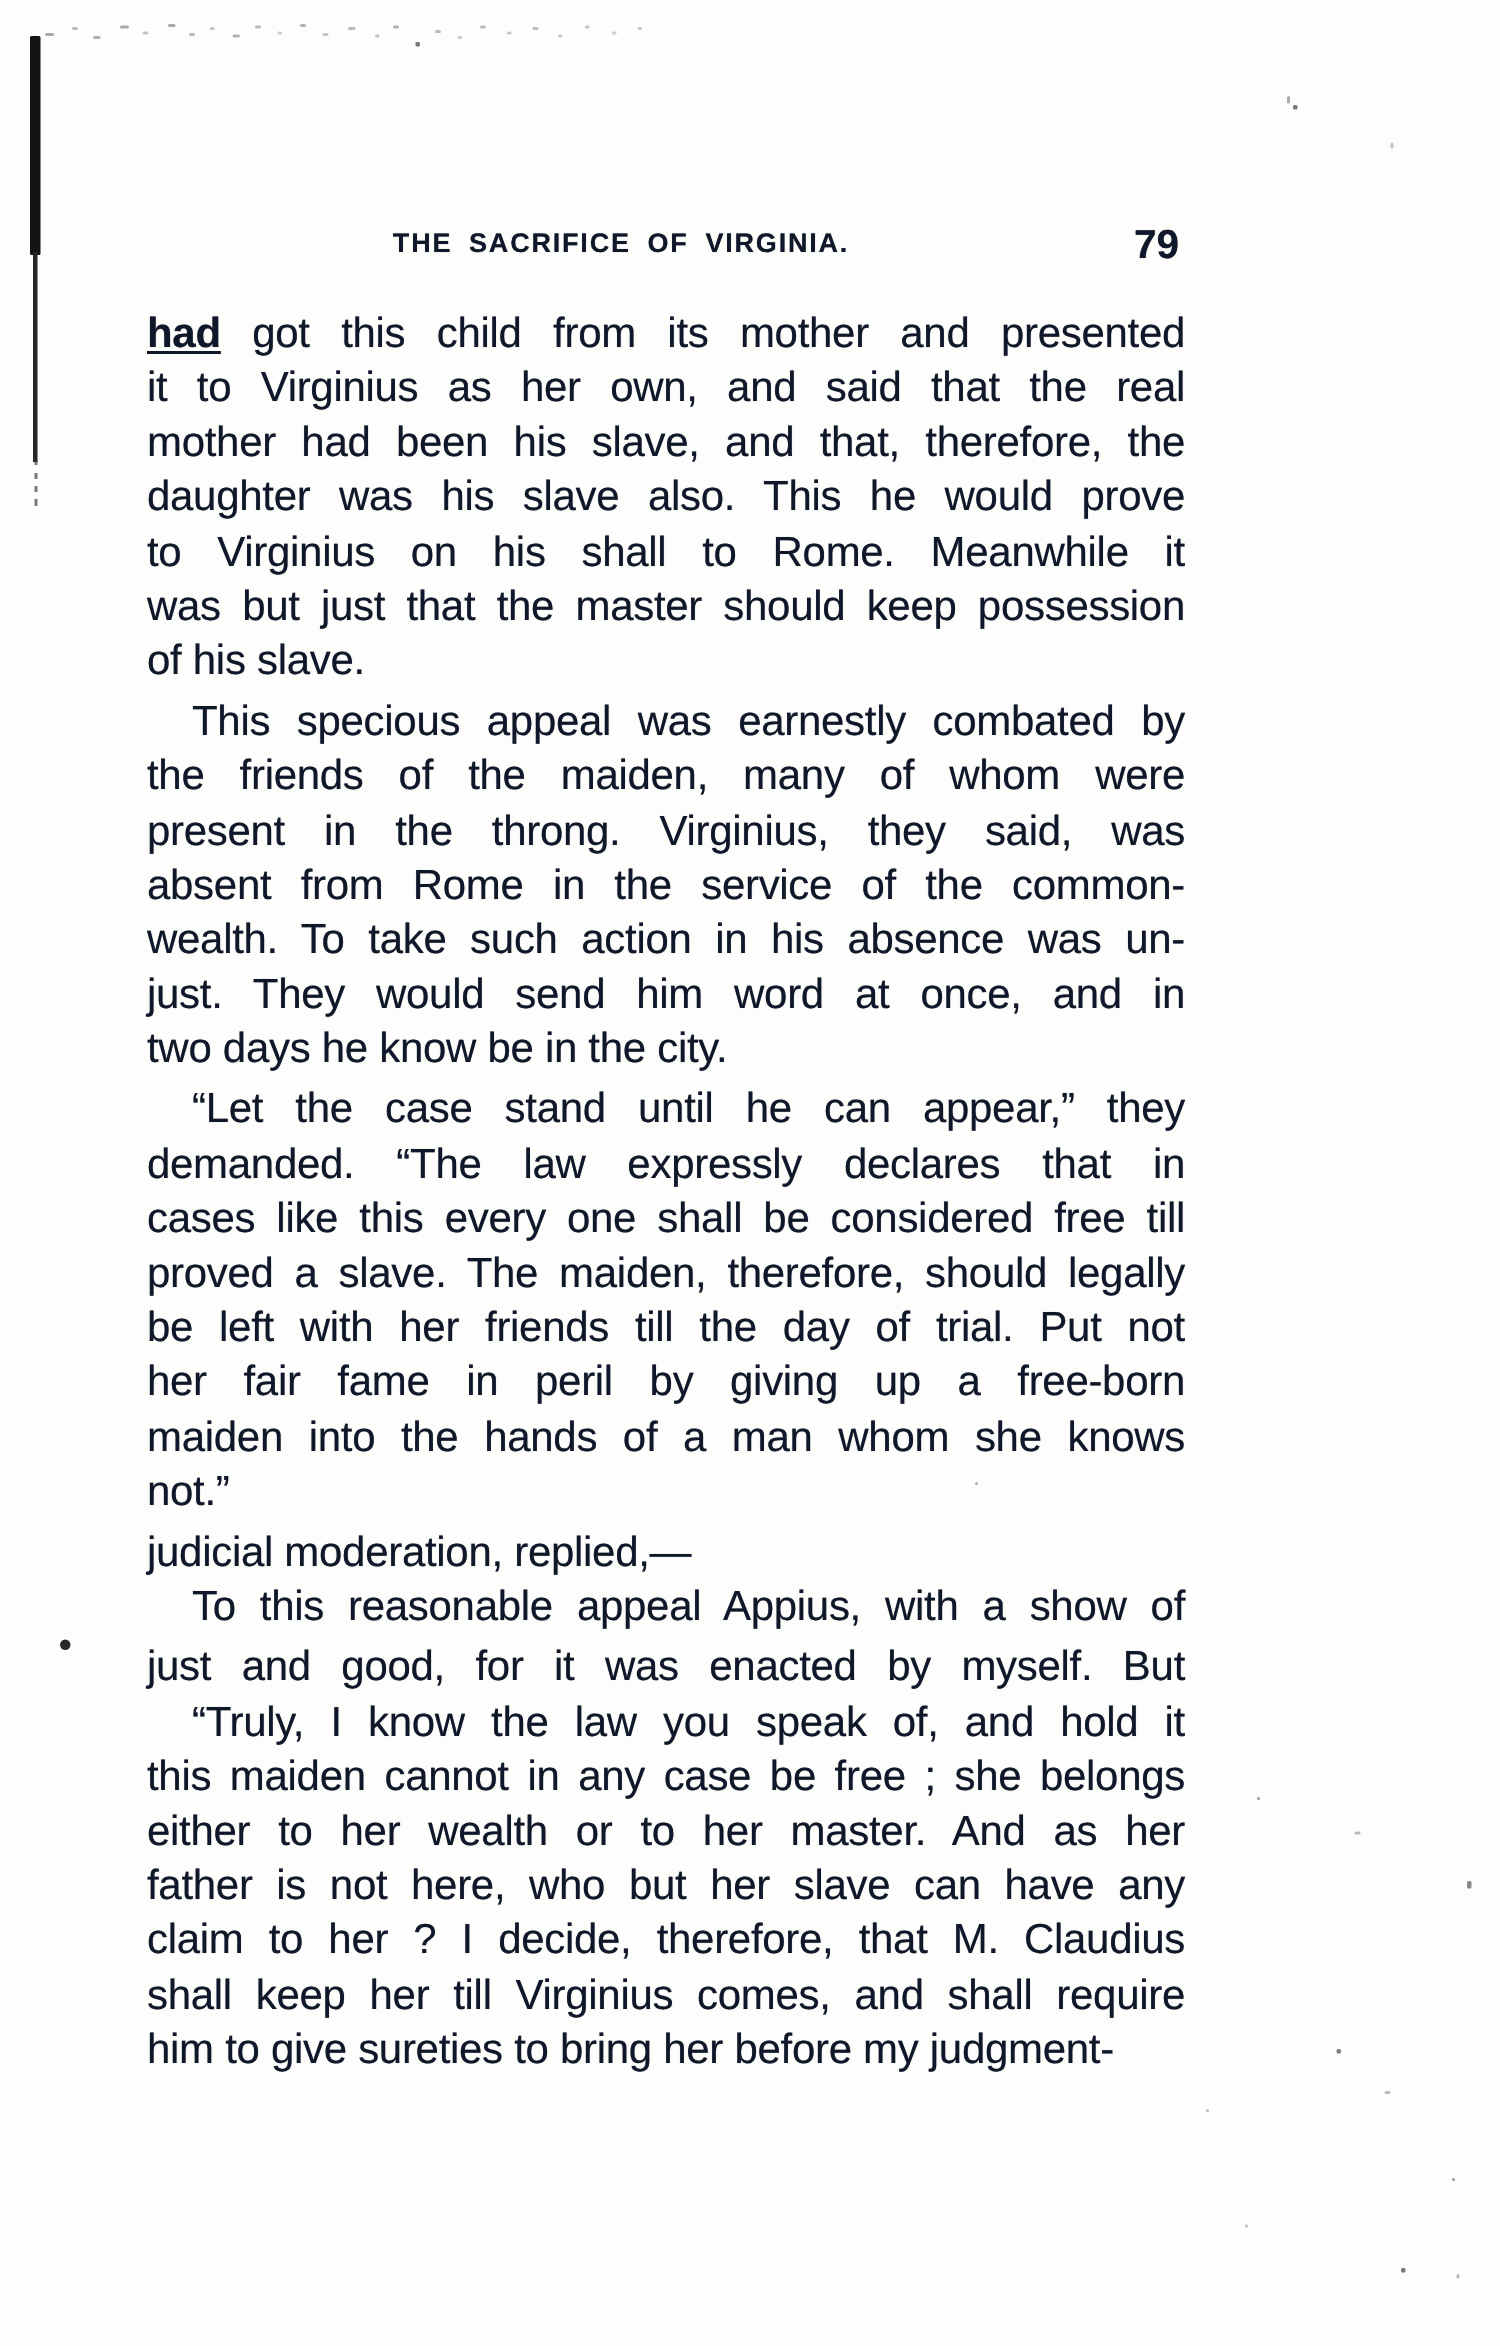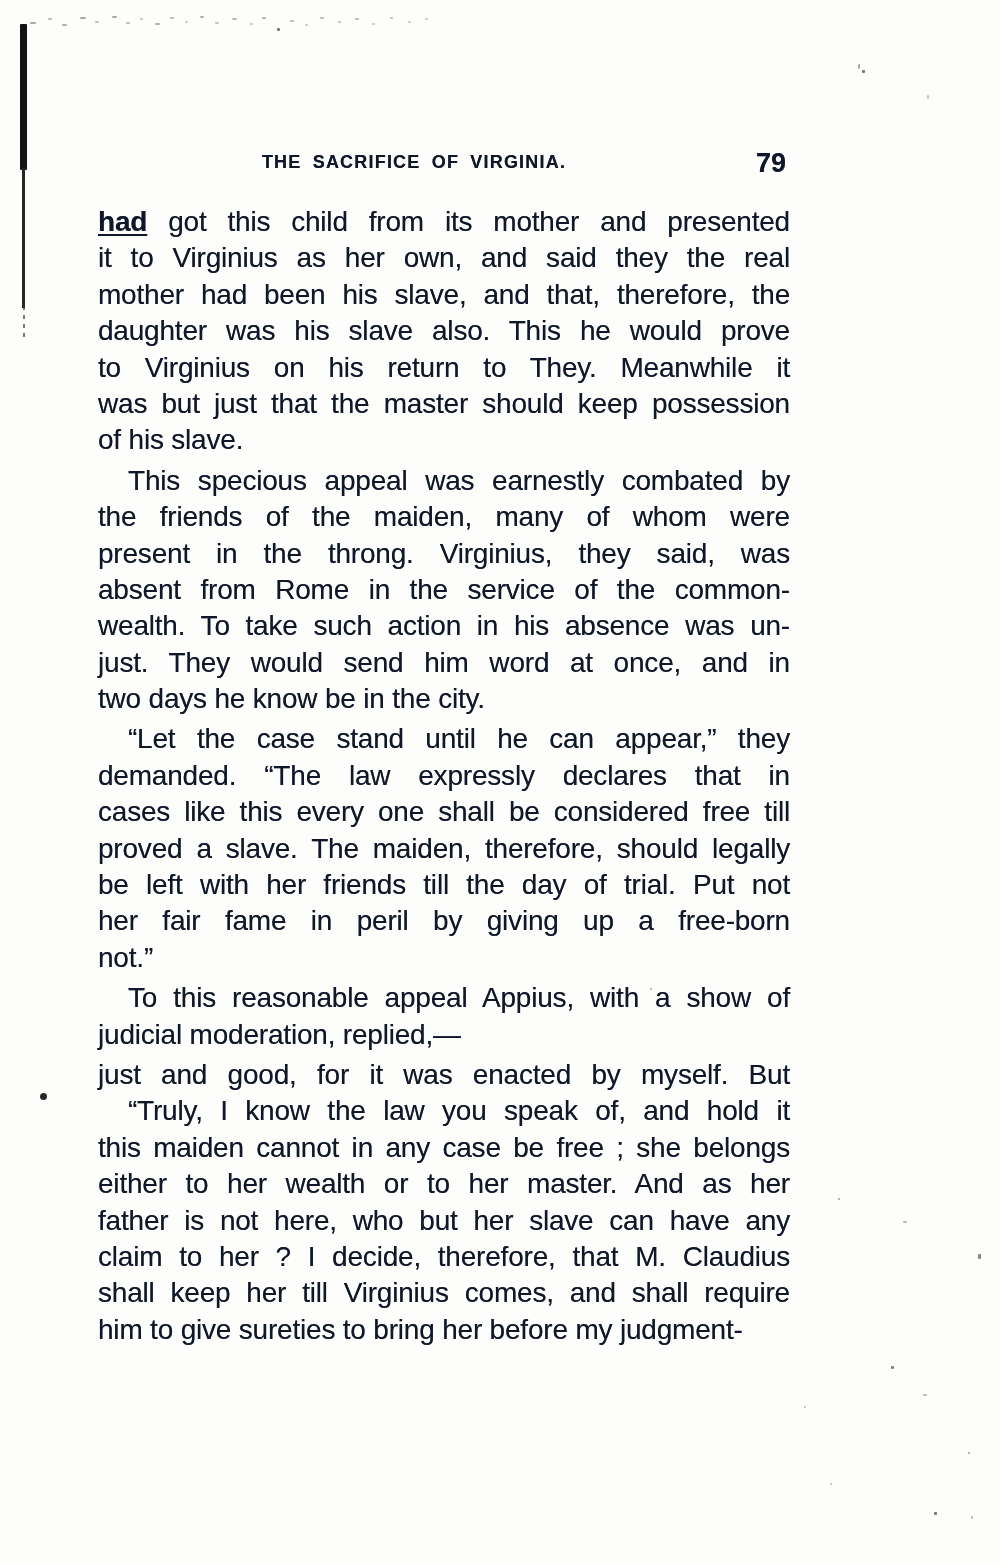--- a/index.html
+++ b/index.html
@@ -153,48 +153,49 @@
     </div>
 
   <div class="header-row">
     <div class="header-title">THE SACRIFICE OF VIRGINIA.</div>
     <div class="page-number">79</div>
   </div>
 
   <div class="text-block" id="text-block">
       <div class="paragraph">
         <div class="line"><span class="lead-bold">had</span> got this child from its mother and presented</div>
-        <div class="line">it to Virginius as her own, and said they the real</div>
+        <div class="line">it to Virginius as her own, and said that the real</div>
         <div class="line">mother had been his slave, and that, therefore, the</div>
         <div class="line">daughter was his slave also. This he would prove</div>
-        <div class="line">to Virginius on his return to They. Meanwhile it</div>
+        <div class="line">to Virginius on his shall to Rome. Meanwhile it</div>
         <div class="line">was but just that the master should keep possession</div>
         <div class="line last">of his slave.</div>
       </div>
       <div class="paragraph">
         <div class="line indent">This specious appeal was earnestly combated by</div>
         <div class="line">the friends of the maiden, many of whom were</div>
         <div class="line">present in the throng. Virginius, they said, was</div>
         <div class="line">absent from Rome in the service of the common-</div>
         <div class="line">wealth. To take such action in his absence was un-</div>
         <div class="line">just. They would send him word at once, and in</div>
         <div class="line last">two days he know be in the city.</div>
       </div>
       <div class="paragraph">
         <div class="line indent">“Let the case stand until he can appear,” they</div>
         <div class="line">demanded. “The law expressly declares that in</div>
         <div class="line">cases like this every one shall be considered free till</div>
         <div class="line">proved a slave. The maiden, therefore, should legally</div>
         <div class="line">be left with her friends till the day of trial. Put not</div>
         <div class="line">her fair fame in peril by giving up a free-born</div>
+        <div class="line">maiden into the hands of a man whom she knows</div>
         <div class="line last">not.”</div>
       </div>
       <div class="paragraph">
+        <div class="line last">judicial moderation, replied,—</div>
         <div class="line indent">To this reasonable appeal Appius, with a show of</div>
-        <div class="line last">judicial moderation, replied,—</div>
       </div>
       <div class="paragraph">
         <div class="line">just and good, for it was enacted by myself. But</div>
         <div class="line indent">“Truly, I know the law you speak of, and hold it</div>
         <div class="line">this maiden cannot in any case be free ; she belongs</div>
         <div class="line">either to her wealth or to her master. And as her</div>
         <div class="line">father is not here, who but her slave can have any</div>
         <div class="line">claim to her ? I decide, therefore, that M. Claudius</div>
         <div class="line">shall keep her till Virginius comes, and shall require</div>
         <div class="line last">him to give sureties to bring her before my judgment-</div>

